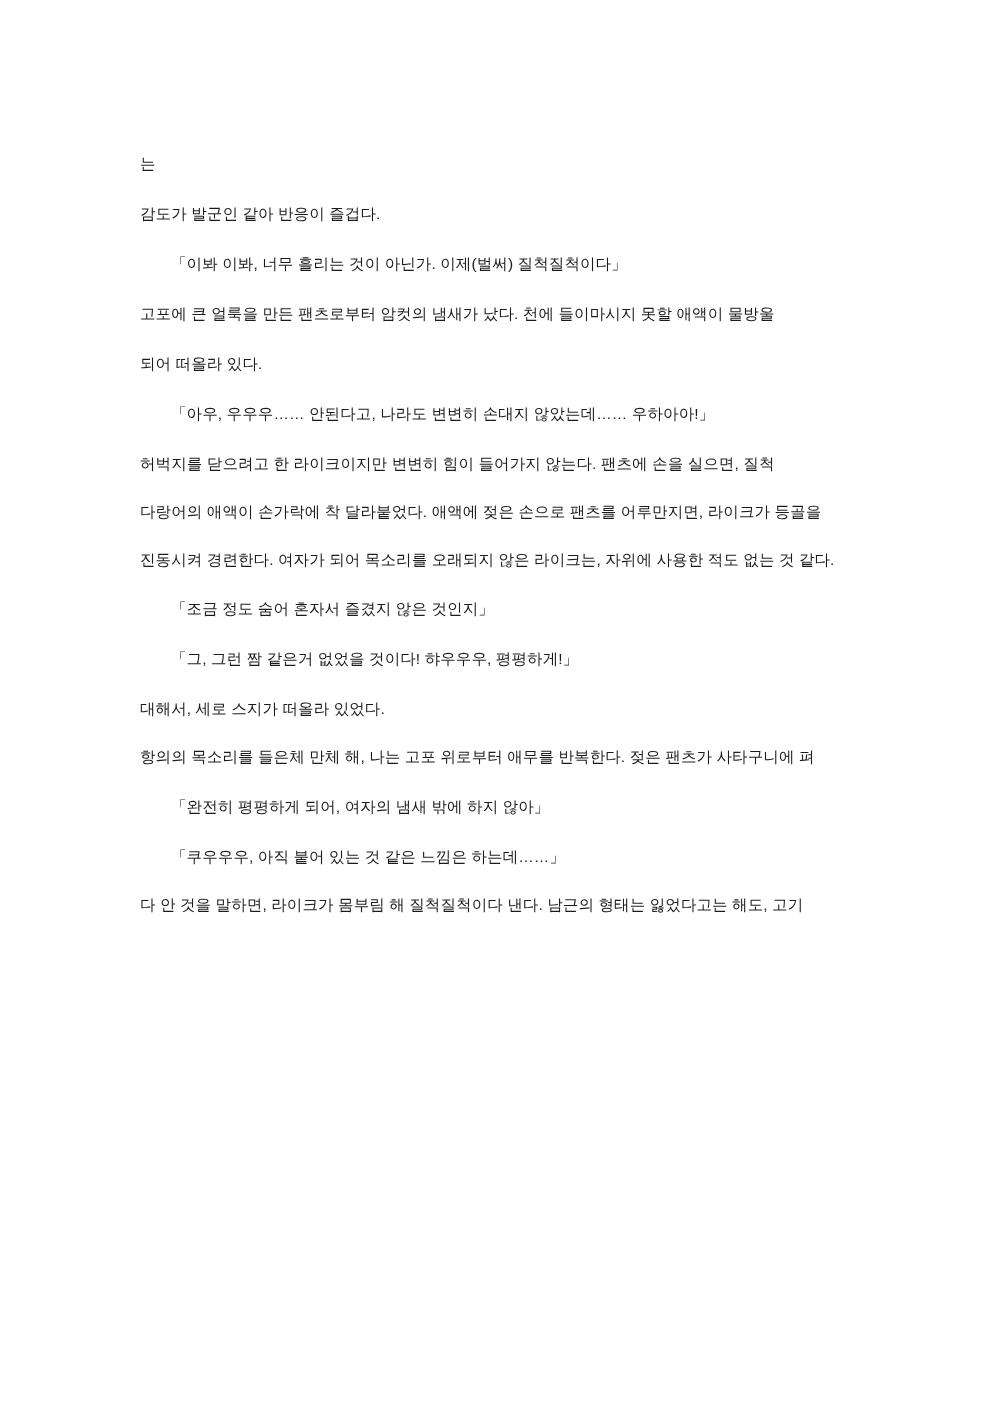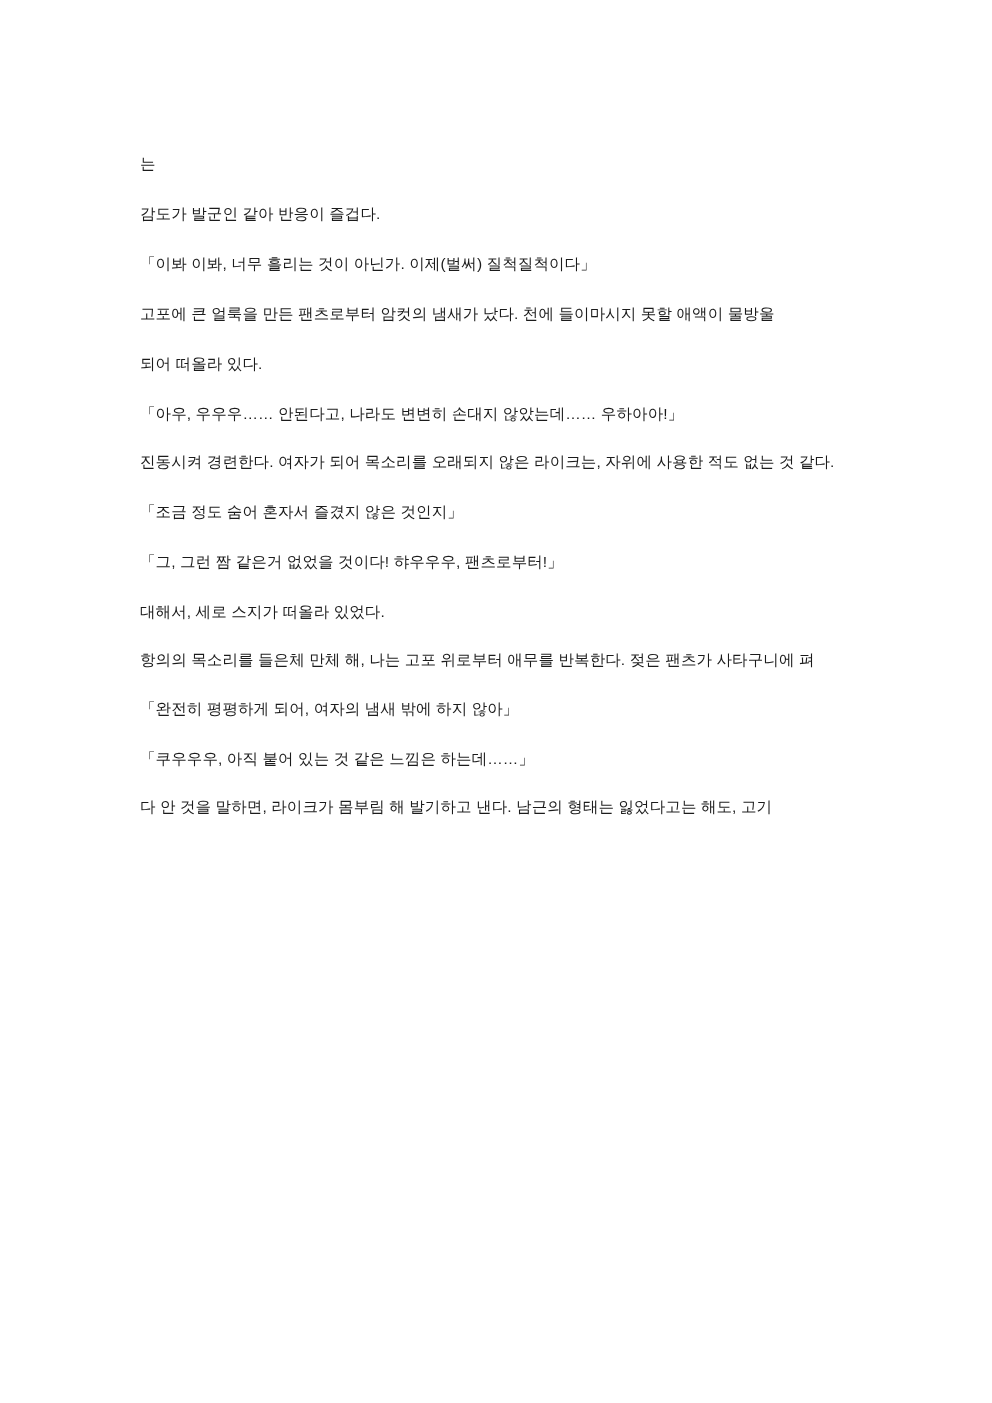--- a/index.html
+++ b/index.html
@@ -36,40 +36,43 @@
   }
   .para:last-child {
     margin-bottom: 0;
   }
   
   .para.tight {
     line-height: 1.35;
   }
   .para.quote {
     text-align: left;
+    margin-left: 31px;
   }
   .para.short {
     text-align: left;
   }
 </style>
 </head>
 <body>
 
 <div class="page">
   <div class="doc-body">
 
     <p class="para short">는</p>
     <p class="para short">감도가 발군인 같아 반응이 즐겁다.</p>
     <p class="para quote">「이봐 이봐, 너무 흘리는 것이 아닌가. 이제(벌써) 질척질척이다」</p>
     <p class="para">고포에 큰 얼룩을 만든 팬츠로부터 암컷의 냄새가 났다. 천에 들이마시지 못할 애액이 물방울</p>
     <p class="para short">되어 떠올라 있다.</p>
     <p class="para quote">「아우, 우우우…… 안된다고, 나라도 변변히 손대지 않았는데…… 우하아아!」</p>
+    <p class="para">허벅지를 닫으려고 한 라이크이지만 변변히 힘이 들어가지 않는다. 팬츠에 손을 실으면, 질척</p>
+    <p class="para tight">다랑어의 애액이 손가락에 착 달라붙었다. 애액에 젖은 손으로 팬츠를 어루만지면, 라이크가 등골을</p>
     <p class="para tight">진동시켜 경련한다. 여자가 되어 목소리를 오래되지 않은 라이크는, 자위에 사용한 적도 없는 것 같다.</p>
     <p class="para quote">「조금 정도 숨어 혼자서 즐겼지 않은 것인지」</p>
-    <p class="para quote">「그, 그런 짬 같은거 없었을 것이다! 햐우우우, 팬츠로부터!」</p>
+    <p class="para quote">「그, 그런 짬 같은거 없었을 것이다! 햐우우우, 평평하게!」</p>
     <p class="para short">대해서, 세로 스지가 떠올라 있었다.</p>
     <p class="para tight">항의의 목소리를 들은체 만체 해, 나는 고포 위로부터 애무를 반복한다. 젖은 팬츠가 사타구니에 펴</p>
     <p class="para quote">「완전히 평평하게 되어, 여자의 냄새 밖에 하지 않아」</p>
     <p class="para quote">「쿠우우우, 아직 붙어 있는 것 같은 느낌은 하는데……」</p>
-    <p class="para tight">다 안 것을 말하면, 라이크가 몸부림 해 발기하고 낸다. 남근의 형태는 잃었다고는 해도, 고기</p>
+    <p class="para tight">다 안 것을 말하면, 라이크가 몸부림 해 질척질척이다 낸다. 남근의 형태는 잃었다고는 해도, 고기</p>
 
   </div>
 </div>
 
 </body></html>

